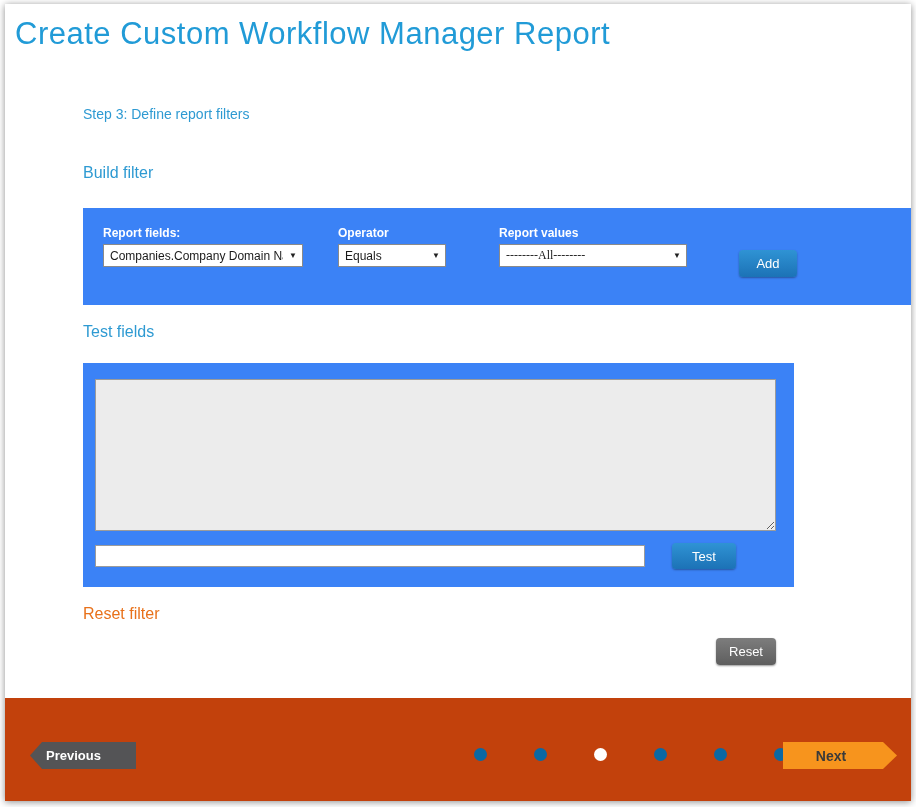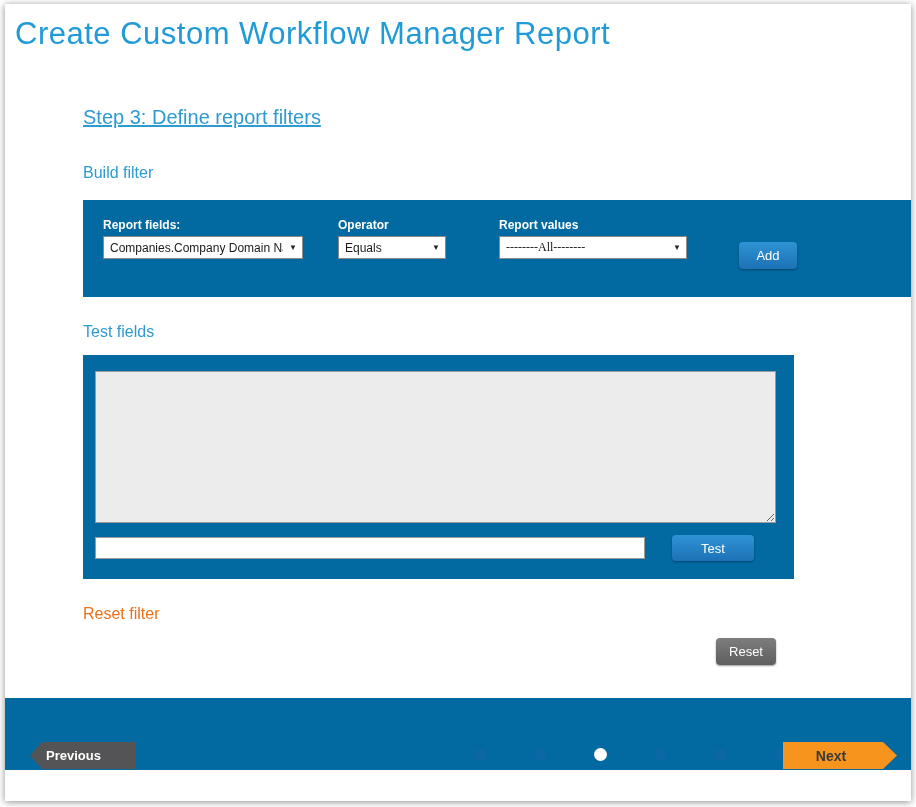--- a/index.html
+++ b/index.html
@@ -3,27 +3,27 @@
 <meta charset="utf-8">
 <style>
   * { margin:0; padding:0; box-sizing:border-box; }
   html,body { width:916px; height:807px; background:#ffffff; font-family:"Liberation Sans", sans-serif; }
   .page {
     position:absolute; left:5px; top:4px; width:906px; height:797px;
     background:#ffffff; box-shadow:0 1px 7px rgba(0,0,0,0.45); overflow:hidden;
   }
   
   .page-title { position:absolute; left:10px; top:12px; font-size:31px; font-weight:normal; color:#219bd7; letter-spacing:0.5px; }
-  .step-heading { position:absolute; left:78px; top:102px; font-size:20px; font-weight:normal; color:#2e9ad2;text-decoration:underline; }
+  .step-heading { position:absolute; left:78px; top:102px; font-size:14px; font-weight:normal; color:#2e9ad2; }
   .sub-heading { position:absolute; font-size:16px; font-weight:normal; color:#2e9ad2; }
   .build-heading { left:78px; top:160px; }
   .test-heading  { left:78px; top:319px; }
   .reset-heading { left:78px; top:601px; color:#e8711a; }
   
-  .panel { position:absolute; background:#0369a1; }
+  .panel { position:absolute; background:#3b82f6;margin-top:8px; }
   .panel-build { left:78px; top:196px; width:828px; height:97px; }
   .panel-test  { left:78px; top:351px; width:711px; height:224px; }
   
   .panel-build label { position:absolute; top:18px; color:#ffffff; font-size:12px; font-weight:bold; }
   .lbl-fields { left:20px; } .lbl-operator { left:255px;text-align:center; } .lbl-values { left:416px; }
   .select {
     position:absolute; top:36px; height:23px; background:#ffffff; border:1px solid #8a8a8a;
     display:flex; align-items:center; justify-content:space-between; padding:0 5px 0 6px;
     font-size:12px; color:#1a1a1a; cursor:default; overflow:hidden; white-space:nowrap;
   }
@@ -32,38 +32,38 @@
   .sel-values { left:416px; width:188px;font-family:Liberation Serif, serif; }
   .select .txt { overflow:hidden; white-space:nowrap; }
   .select .arr { font-size:8px; color:#222; margin-left:6px; flex:0 0 auto; }
   
   .btn {
     border:none; border-radius:4px; color:#ffffff; font-size:13px;
     font-family:"Liberation Sans", sans-serif; cursor:pointer;
   }
   .btn-blue { background:linear-gradient(180deg,#2f93d4 0%, #1c72b6 100%); box-shadow:0 1px 2px rgba(0,0,0,0.35); }
   .btn-add  { position:absolute; left:656px; top:42px; width:58px; height:27px; }
-  .btn-test { position:absolute; left:589px; top:180px; width:82px; height:26px; }
+  .btn-test { position:absolute; left:589px; top:180px; width:64px; height:26px; }
   .btn-gray { background:linear-gradient(180deg,#7d7d7d 0%, #5e5e5e 100%); box-shadow:0 1px 2px rgba(0,0,0,0.4); }
   .btn-reset { position:absolute; left:711px; top:634px; width:60px; height:27px; }
   
   .test-textarea {
     position:absolute; left:12px; top:16px; width:681px; height:152px;
     background:#ececec; border:1px solid #9b9b9b; resize:both; font-family:"Liberation Sans", sans-serif; font-size:12px;
   }
   .test-input {
     position:absolute; left:12px; top:182px; width:550px; height:22px;
     background:#ffffff; border:1px solid #9b9b9b; font-size:12px; padding:0 4px;
     font-family:"Liberation Sans", sans-serif;
   }
   
   .hint { position:absolute; left:78px; top:638px; font-size:13px; color:#999999; }
   .hint b { color:#7a7a7a; }
   
-  .footer { position:absolute; left:0; top:694px; width:906px; height:72px; background:#0369a1; }
+  .footer { position:absolute; left:0; top:694px; width:906px; height:110px; background:#c2410c; }
   .btn-prev {
     position:absolute; left:25px; top:44px; width:106px; height:27px;
     background:#545456; color:#ffffff; font-size:13px; font-weight:bold; border:none; cursor:pointer;
     clip-path:polygon(12px 0, 100% 0, 100% 100%, 12px 100%, 0 50%);
     padding-left:16px; text-align:left;
     filter:drop-shadow(1px 2px 2px rgba(0,0,0,0.35));
   }
   .btn-next {
     position:absolute; right:14px; top:44px; width:114px; height:27px;
     background:#f7941d; color:#3a3a3a; font-size:14px; font-weight:bold; border:none; cursor:pointer;

